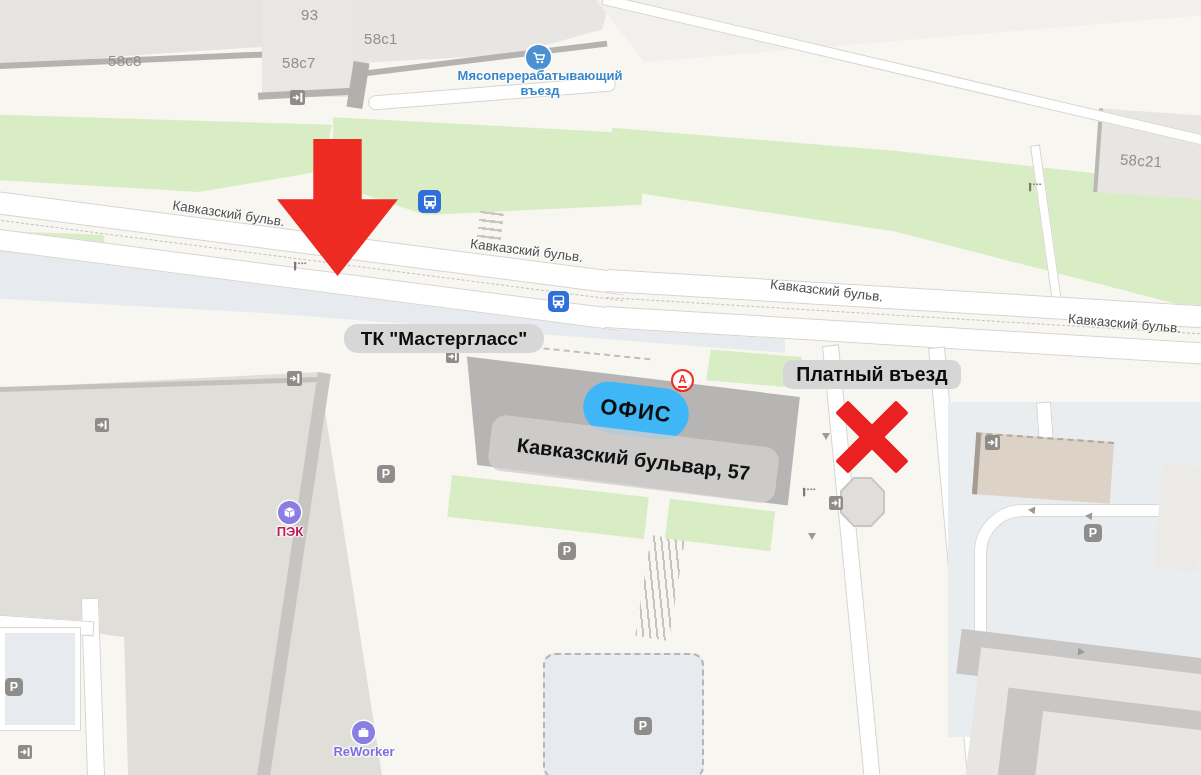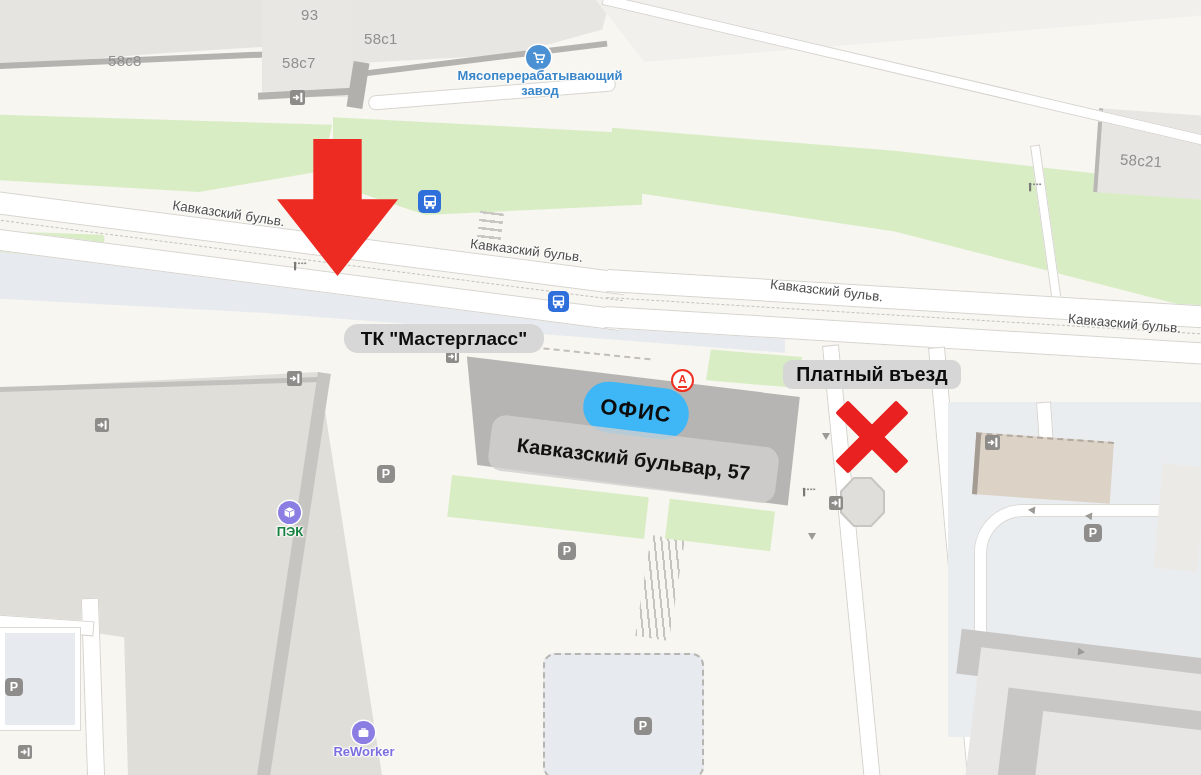--- a/index.html
+++ b/index.html
@@ -132,30 +132,30 @@
 
   <div class="a" style="left:526px;top:45px;width:25px;height:25px;border-radius:50%;background:#4a90d2;display:flex;align-items:center;justify-content:center;box-shadow:0 0 0 1.5px #fff;">
     <svg width="14" height="14" viewBox="0 0 16 16">
         <path d="M2 2.5h2l1.6 7h7l1.6-5H5" fill="none" stroke="#fff" stroke-width="1.6" stroke-linecap="round" stroke-linejoin="round"></path>
         <circle cx="6.5" cy="12.5" r="1.4" fill="#fff"></circle>
         <circle cx="11.5" cy="12.5" r="1.4" fill="#fff"></circle>
       </svg>
   </div>
   <div class="a poi-lbl halo" style="left:455px;top:68px;width:170px;color:#3a86c8;line-height:15px;">
     <div>Мясоперерабатывающий</div>
-    <div>завод</div>
+    <div>въезд</div>
   </div>
 
   <div class="a" style="left:278px;top:501px;width:23px;height:23px;border-radius:50%;background:#8a7ee3;display:flex;align-items:center;justify-content:center;box-shadow:0 0 0 1.5px #fff;">
     <svg width="13" height="13" viewBox="0 0 16 16">
         <path d="M8 1.5 14 4.5v7L8 14.5 2 11.5v-7Z" fill="#fff"></path>
         <path d="M2 4.5 8 7.5l6-3M8 7.5v7" stroke="#8a7ee3" stroke-width="1.1" fill="none"></path>
       </svg>
   </div>
-  <div class="a poi-lbl halo" style="left:266px;top:524px;width:48px;color:#15803d;">ПЭК</div>
+  <div class="a poi-lbl halo" style="left:266px;top:524px;width:48px;color:#be185d;">ПЭК</div>
 
   <div class="a" style="left:352px;top:721px;width:23px;height:23px;border-radius:50%;background:#8a7ee3;display:flex;align-items:center;justify-content:center;box-shadow:0 0 0 1.5px #fff;">
     <svg width="13" height="13" viewBox="0 0 16 16">
         <rect x="2" y="5" width="12" height="8.5" rx="1.5" fill="#fff"></rect>
         <path d="M6 5V3.5h4V5" stroke="#fff" stroke-width="1.4" fill="none"></path>
       </svg>
   </div>
   <div class="a poi-lbl halo" style="left:330px;top:744px;width:68px;color:#7b6fe0;">ReWorker</div>
 
   <div class="a" style="left:671px;top:369px;width:23px;height:23px;border-radius:50%;background:#fff;border:2px solid #ef3124;box-sizing:border-box;display:flex;flex-direction:column;align-items:center;justify-content:center;">

